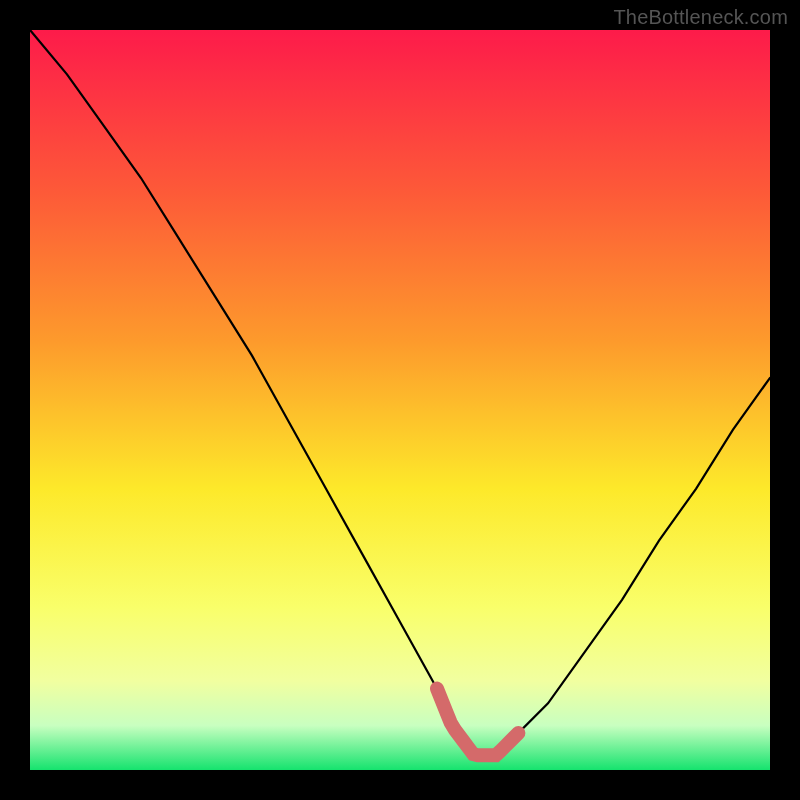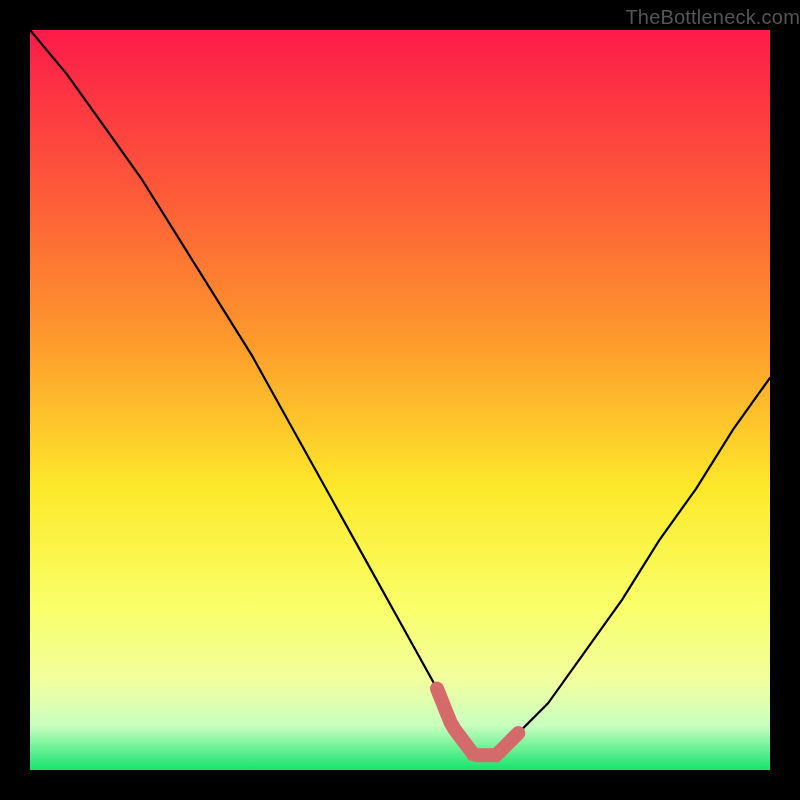--- a/index.html
+++ b/index.html
@@ -12,21 +12,21 @@
     font-family: Arial, Helvetica, sans-serif;
   }
   .container {
     position: relative;
     width: 800px;
     height: 800px;
   }
   .watermark {
     position: absolute;
     top: 6px;
-    right: 0;
+    right: 12px;
     color: #555;
     font-size: 20px;
     font-weight: 500;
     letter-spacing: 0.2px;
     z-index: 5;
   }
   svg {
     display: block;
   }
 </style>

